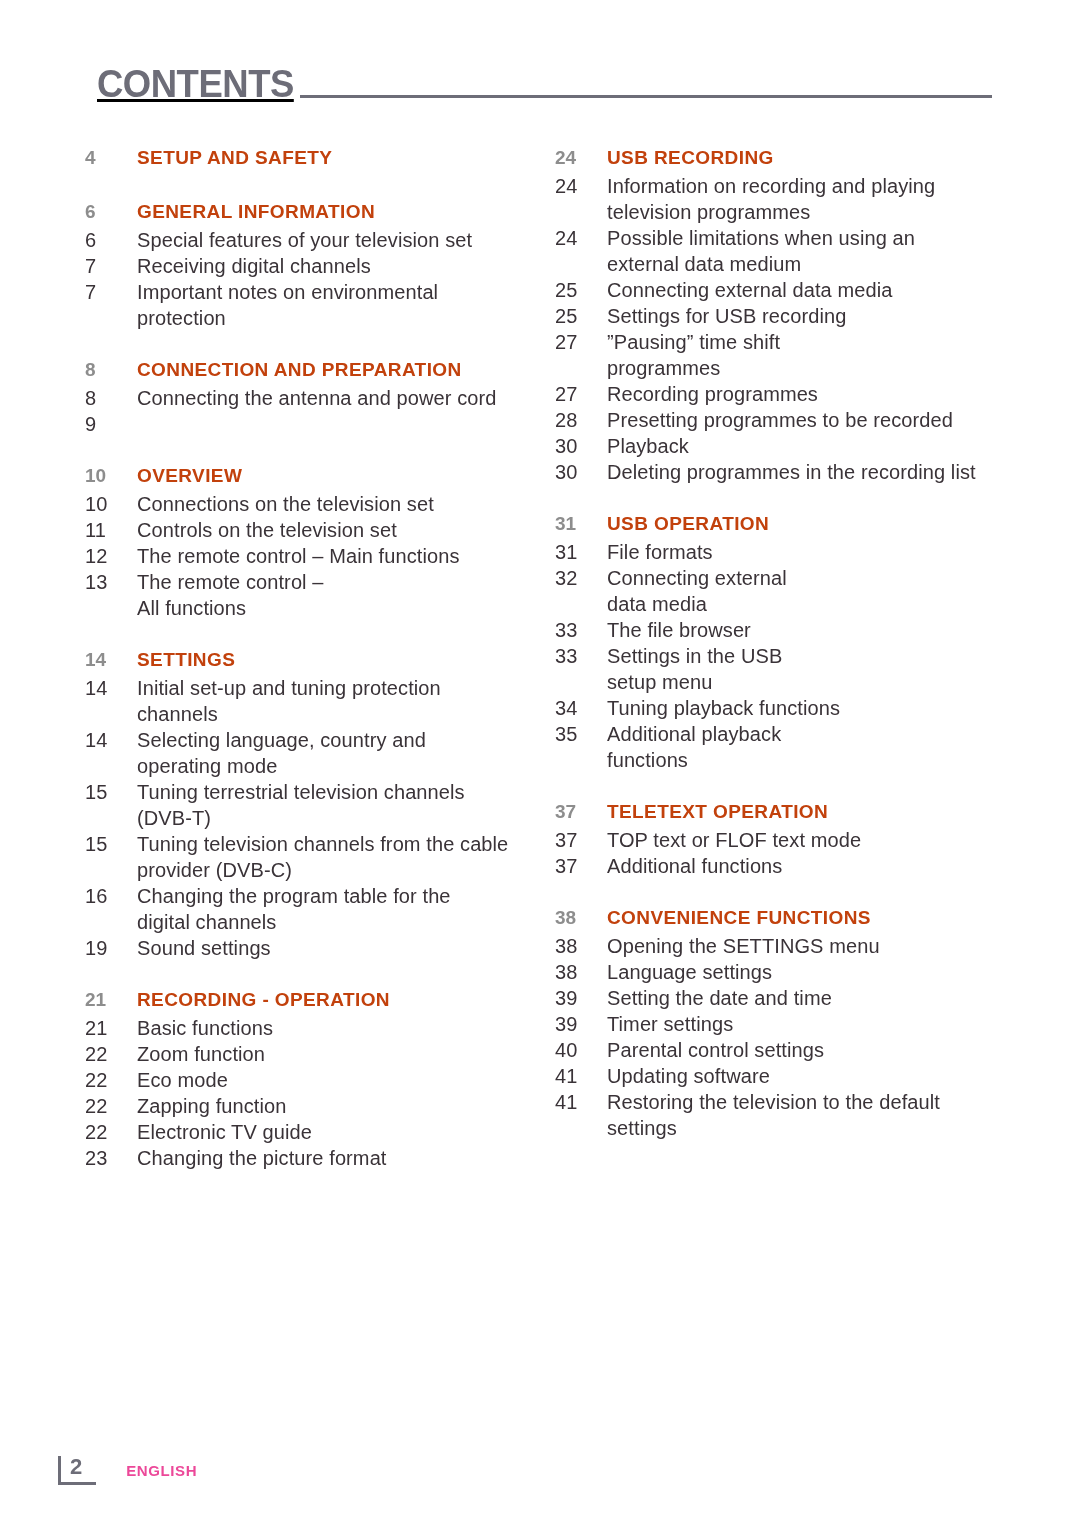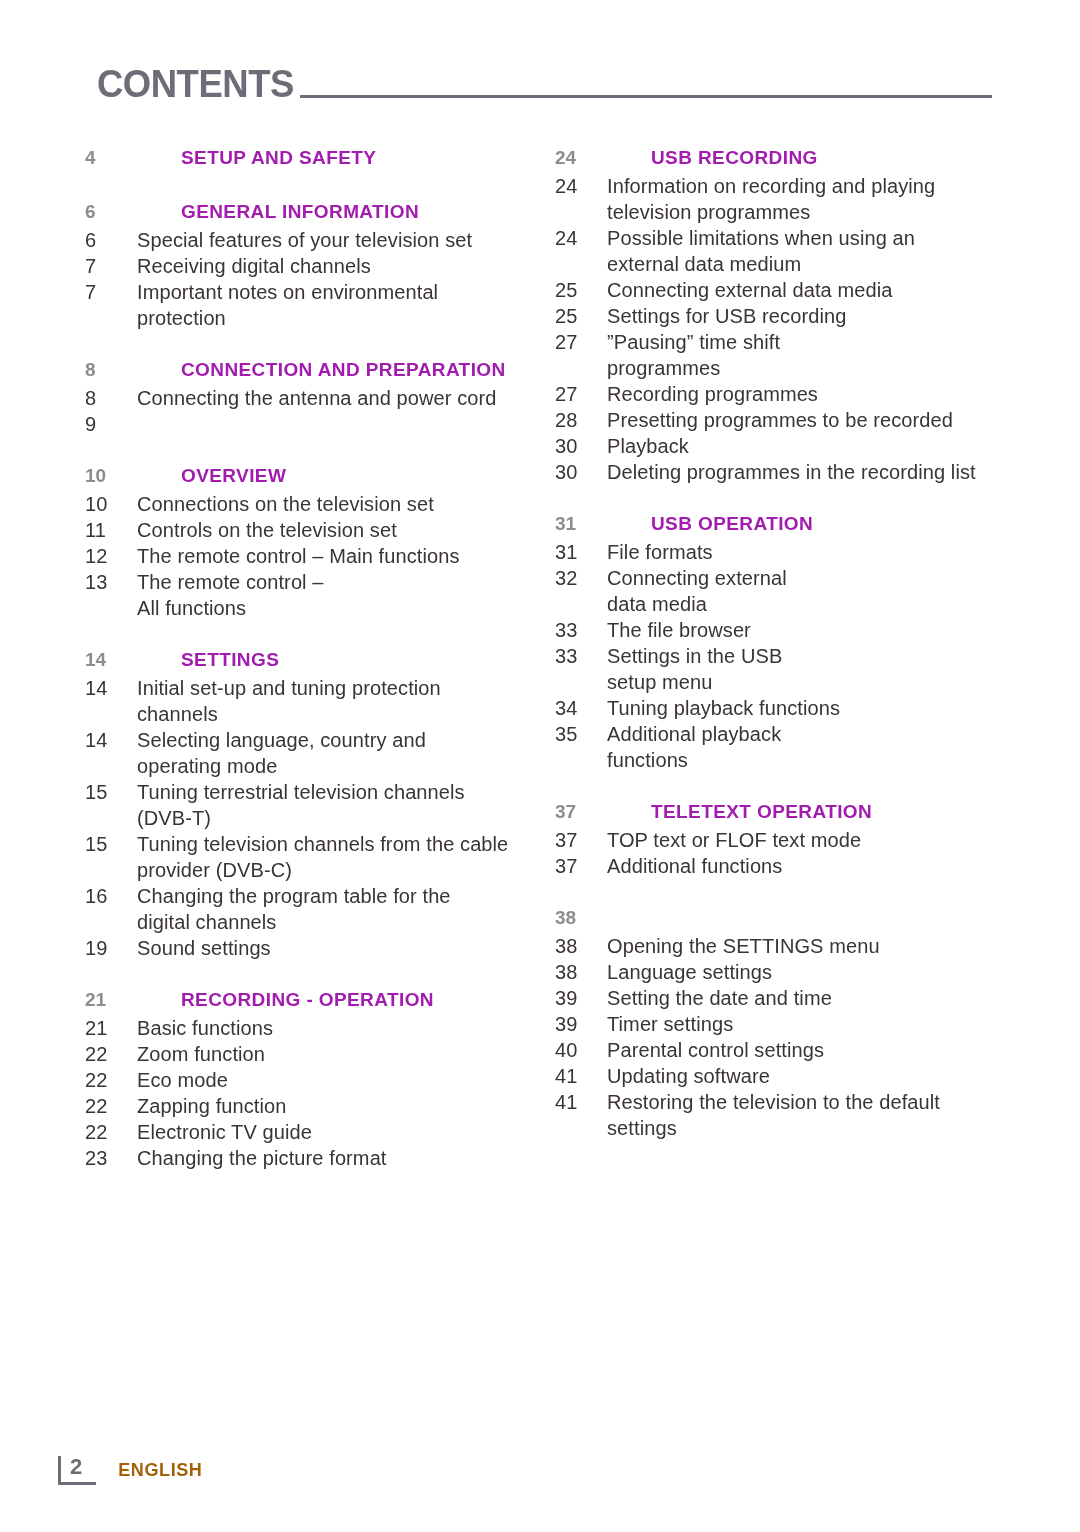--- a/index.html
+++ b/index.html
@@ -17,20 +17,21 @@
 
   
   .title-row {
     position: absolute;
     left: 97px;
     top: 55px;
     width: 895px;
     height: 48px;
     display: flex;
     align-items: flex-end;
+    text-decoration: underline;
   }
   .page-title {
     font-size: 38px;
     font-weight: bold;
     letter-spacing: -0.5px;
     color: #6d6d78;
     line-height: 38px;
     white-space: nowrap;
     transform: scaleX(0.96);
     transform-origin: left bottom;
@@ -84,23 +85,22 @@
   .entry.section:first-child { margin-top: 0; }
   .entry.section .num {
     font-size: 19px;
     font-weight: bold;
     color: #8d8d8d;
     letter-spacing: 0;
   }
   .entry.section .txt {
     font-size: 19px;
     font-weight: bold;
-    color: #a21caf;
+    color: #c2410c;
     letter-spacing: 0.4px;
-    margin-left: 44px;
   }
 
   
   .entry.cont .num { visibility: hidden; }
 
   
   .footer {
     position: absolute;
     left: 58px;
     top: 1456px;
@@ -130,25 +130,25 @@
   .folio::after {
     content: "";
     position: absolute;
     left: 0;
     bottom: 0;
     width: 100%;
     height: 3px;
     background: #6d6d78;
   }
   .footer-label {
-    font-size: 18px;
+    font-size: 15px;
     font-weight: bold;
     letter-spacing: 0.6px;
-    color: #a16207;
-    margin-left: 22px;
+    color: #ec4899;
+    margin-left: 30px;
     line-height: 21px;
     padding-bottom: 4px;
   }
 </style>
 </head>
 <body>
 
 <div class="title-row">
   <div class="page-title">CONTENTS</div>
   <div class="title-rule"></div>
@@ -392,20 +392,21 @@
       <div class="entry">
         <span class="num">37</span>
         <span class="txt">TOP text or FLOF text mode</span>
       </div>
       <div class="entry">
         <span class="num">37</span>
         <span class="txt">Additional functions</span>
       </div>
       <div class="entry section">
         <span class="num">38</span>
+        <span class="txt">CONVENIENCE FUNCTIONS</span>
       </div>
       <div class="entry">
         <span class="num">38</span>
         <span class="txt">Opening the SETTINGS menu</span>
       </div>
       <div class="entry">
         <span class="num">38</span>
         <span class="txt">Language settings</span>
       </div>
       <div class="entry">

